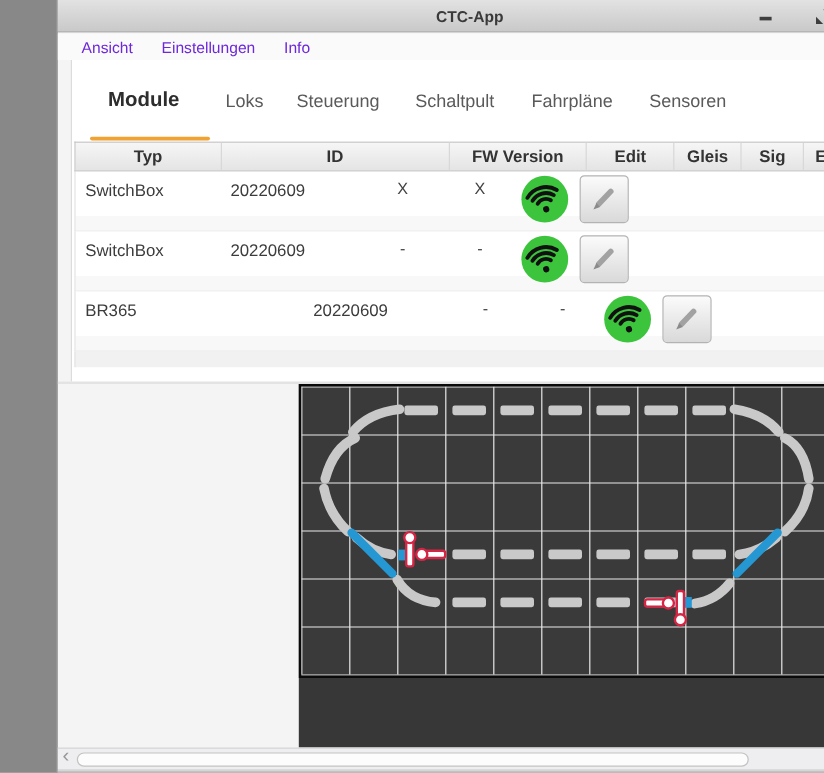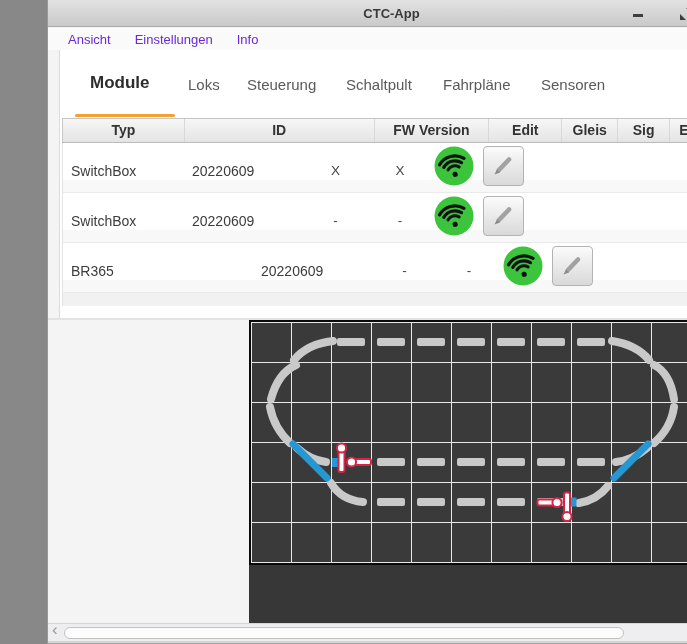--- a/index.html
+++ b/index.html
@@ -38,21 +38,21 @@
     background:var(--accent);border-radius:2px;}
   
   .table{position:absolute;left:14px;top:118px;width:654px;}
   .thead{display:flex;width:654px;height:25px;background:linear-gradient(#f6f6f6,#e4e4e4);
     border:1px solid #c6c6c6;border-bottom:1px solid #bcbcbc;}
   .th{font-size:14px;font-weight:bold;color:#333;text-align:center;line-height:23px;}
   .th + .th{border-left:1px solid #d8d8d8;}
   .tr{position:relative;display:flex;width:654px;height:50px;
     background:linear-gradient(#ffffff 0 37px,#f8f8f8 37px);
     border-left:1px solid #e3e3e3;border-right:1px solid #e3e3e3;border-bottom:1px solid #eaeaea;}
-  .td{font-size:14px;color:#3c3c3c;padding-top:20px;}
+  .td{font-size:14px;color:#3c3c3c;padding-top:7px;}
   .td.lefty{padding-left:8px;}
   .td.cent{text-align:center;font-size:13.5px;color:#444;}
   .td.iconc{display:flex;justify-content:center;align-items:flex-start;padding-top:3px;}
   .row-partial{width:654px;height:13px;background:#f1f1f1;
     border-left:1px solid #e3e3e3;border-right:1px solid #e3e3e3;}
   .edit-btn{width:41px;height:40px;border-radius:4px;border:1px solid #b3b3b3;
     background:linear-gradient(#fbfbfb,#d9d9d9);display:flex;align-items:center;justify-content:center;}
   
   .split-line{position:absolute;left:0;top:318px;width:687px;height:2px;background:#e3e3e3;}
   .layout-list{position:absolute;left:0;top:320px;width:202px;height:303px;background:#fff;}

